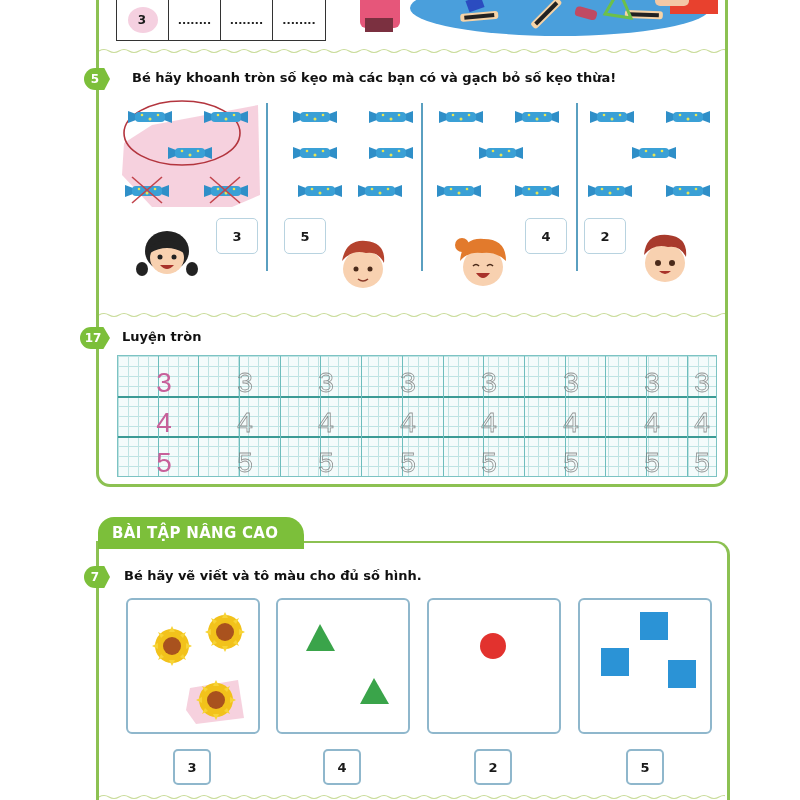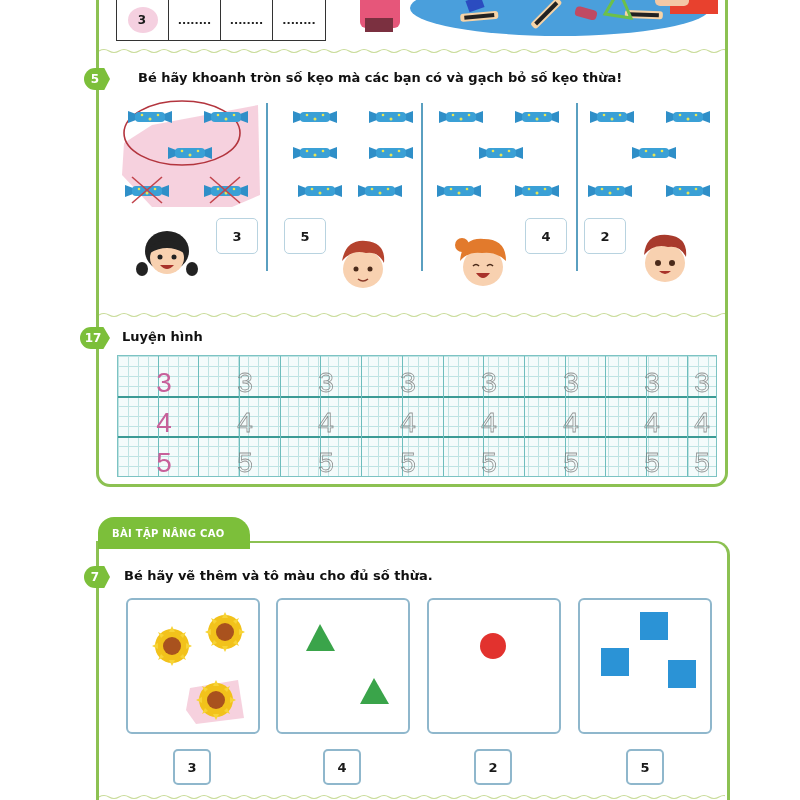--- a/index.html
+++ b/index.html
@@ -59,21 +59,21 @@
   .digit.trace { color: transparent; -webkit-text-stroke: 0.8px #777; font-weight: normal; opacity: 0.8; }
 
   
   .adv-frame {
     position: absolute; left: 96px; top: 541px; width: 634px; height: 300px;
     border-left: 3px solid #8cc152; border-top: 2px solid #8cc152; border-right: 3px solid #8cc152;
     border-radius: 0 14px 0 0;
   }
   .adv-tab {
     position: absolute; left: 98px; top: 517px; height: 32px; padding: 0 26px 0 14px;
-    background: #7cbf3a; color: #fff; font-weight: bold; font-size: 10px;
+    background: #7cbf3a; color: #fff; font-weight: bold; font-size: 15px;
     display: flex; align-items: center; border-radius: 16px 18px 0 0; letter-spacing: 0.3px;
   }
   .shape-box { position: absolute; top: 598px; width: 134px; height: 136px; border: 2px solid #8fb7cc; border-radius: 6px; background: #fff; }
   .num-box {
     position: absolute; top: 749px; width: 38px; height: 36px; border: 2px solid #8fb7cc; border-radius: 5px; background: #fff;
     display: flex; align-items: center; justify-content: center; font-weight: bold; font-size: 13px;
   }
 </style>
 </head>
 <body>
@@ -118,21 +118,21 @@
   <rect x="112" y="28" width="16" height="12" fill="#2b4cc0" transform="rotate(-20 120 34)"></rect>
 </svg>
 
 <svg class="wavy" style="top:48px" viewBox="0 0 626 6" preserveAspectRatio="none">
   <path d="M0 3 Q5 0 10 3 T20 3 T30 3 T40 3 T50 3 T60 3 T70 3 T80 3 T90 3 T100 3 T110 3 T120 3 T130 3 T140 3 T150 3 T160 3 T170 3 T180 3 T190 3 T200 3 T210 3 T220 3 T230 3 T240 3 T250 3 T260 3 T270 3 T280 3 T290 3 T300 3 T310 3 T320 3 T330 3 T340 3 T350 3 T360 3 T370 3 T380 3 T390 3 T400 3 T410 3 T420 3 T430 3 T440 3 T450 3 T460 3 T470 3 T480 3 T490 3 T500 3 T510 3 T520 3 T530 3 T540 3 T550 3 T560 3 T570 3 T580 3 T590 3 T600 3 T610 3 T620 3 T630 3" fill="none" stroke="#c9dc9a" stroke-width="1.2"></path>
 </svg>
 
 <div class="badge" style="left:84px; top:68px;">
     <span>5</span>
   </div>
-<div class="heading" style="left:138px; top:70px;">Bé hãy khoanh tròn số kẹo mà các bạn có và gạch bỏ số kẹo thừa!</div>
+<div class="heading" style="left:132px; top:70px;">Bé hãy khoanh tròn số kẹo mà các bạn có và gạch bỏ số kẹo thừa!</div>
 
 <div class="candy-area">
 
   <svg style="position:absolute;left:2px;top:0;width:150px;height:130px" viewBox="0 0 150 130">
     <polygon points="12,48 40,30 146,10 148,100 120,112 40,112 10,80" fill="#f5c9d8" opacity="0.85"></polygon>
     <ellipse cx="70" cy="38" rx="58" ry="32" fill="none" stroke="#b3353e" stroke-width="1.6"></ellipse>
   </svg>
 
   <div class="col-divider" style="left:156px"></div>
   <div class="col-divider" style="left:311px"></div>
@@ -227,21 +227,21 @@
   </svg>
 </div>
 
 <svg class="wavy" style="top:312px" viewBox="0 0 626 6" preserveAspectRatio="none">
   <path d="M0 3 Q5 0 10 3 T20 3 T30 3 T40 3 T50 3 T60 3 T70 3 T80 3 T90 3 T100 3 T110 3 T120 3 T130 3 T140 3 T150 3 T160 3 T170 3 T180 3 T190 3 T200 3 T210 3 T220 3 T230 3 T240 3 T250 3 T260 3 T270 3 T280 3 T290 3 T300 3 T310 3 T320 3 T330 3 T340 3 T350 3 T360 3 T370 3 T380 3 T390 3 T400 3 T410 3 T420 3 T430 3 T440 3 T450 3 T460 3 T470 3 T480 3 T490 3 T500 3 T510 3 T520 3 T530 3 T540 3 T550 3 T560 3 T570 3 T580 3 T590 3 T600 3 T610 3 T620 3 T630 3" fill="none" stroke="#c9dc9a" stroke-width="1.2"></path>
 </svg>
 
 <div class="badge" style="left:80px; top:327px; width:30px;">
     <span>17</span>
   </div>
-<div class="heading" style="left:122px; top:329px;">Luyện hình</div>
+<div class="heading" style="left:122px; top:329px;">Luyện tròn</div>
 
 <div class="grid">
   <div class="hline" style="top:40px"></div>
   <div class="hline" style="top:80px"></div>
   <div class="vline" style="left:40px"></div>
   <div class="vline" style="left:80px"></div>
   <div class="vline" style="left:121px"></div>
   <div class="vline" style="left:162px"></div>
   <div class="vline" style="left:202px"></div>
   <div class="vline" style="left:243px"></div>
@@ -283,21 +283,21 @@
 </div>
 
 <div class="adv-frame"></div>
 <div class="adv-tab">
     <span>BÀI TẬP NÂNG CAO</span>
   </div>
 
 <div class="badge" style="left:84px; top:566px;">
     <span>7</span>
   </div>
-<div class="heading" style="left:124px; top:568px;">Bé hãy vẽ thêm và tô màu cho đủ số thừa.</div>
+<div class="heading" style="left:124px; top:568px;">Bé hãy vẽ viết và tô màu cho đủ số hình.</div>
 
 <div class="shape-box" style="left:126px;">
   <svg width="130" height="132" viewBox="0 0 130 132">
     <defs>
       <g id="sunflower">
         <circle r="17" fill="#f2c21b"></circle>
         <g fill="#f7d437">
           <polygon points="0,-20 3,-14 -3,-14"></polygon>
             <polygon points="0,20 3,14 -3,14"></polygon>
           <polygon points="-20,0 -14,3 -14,-3"></polygon>

